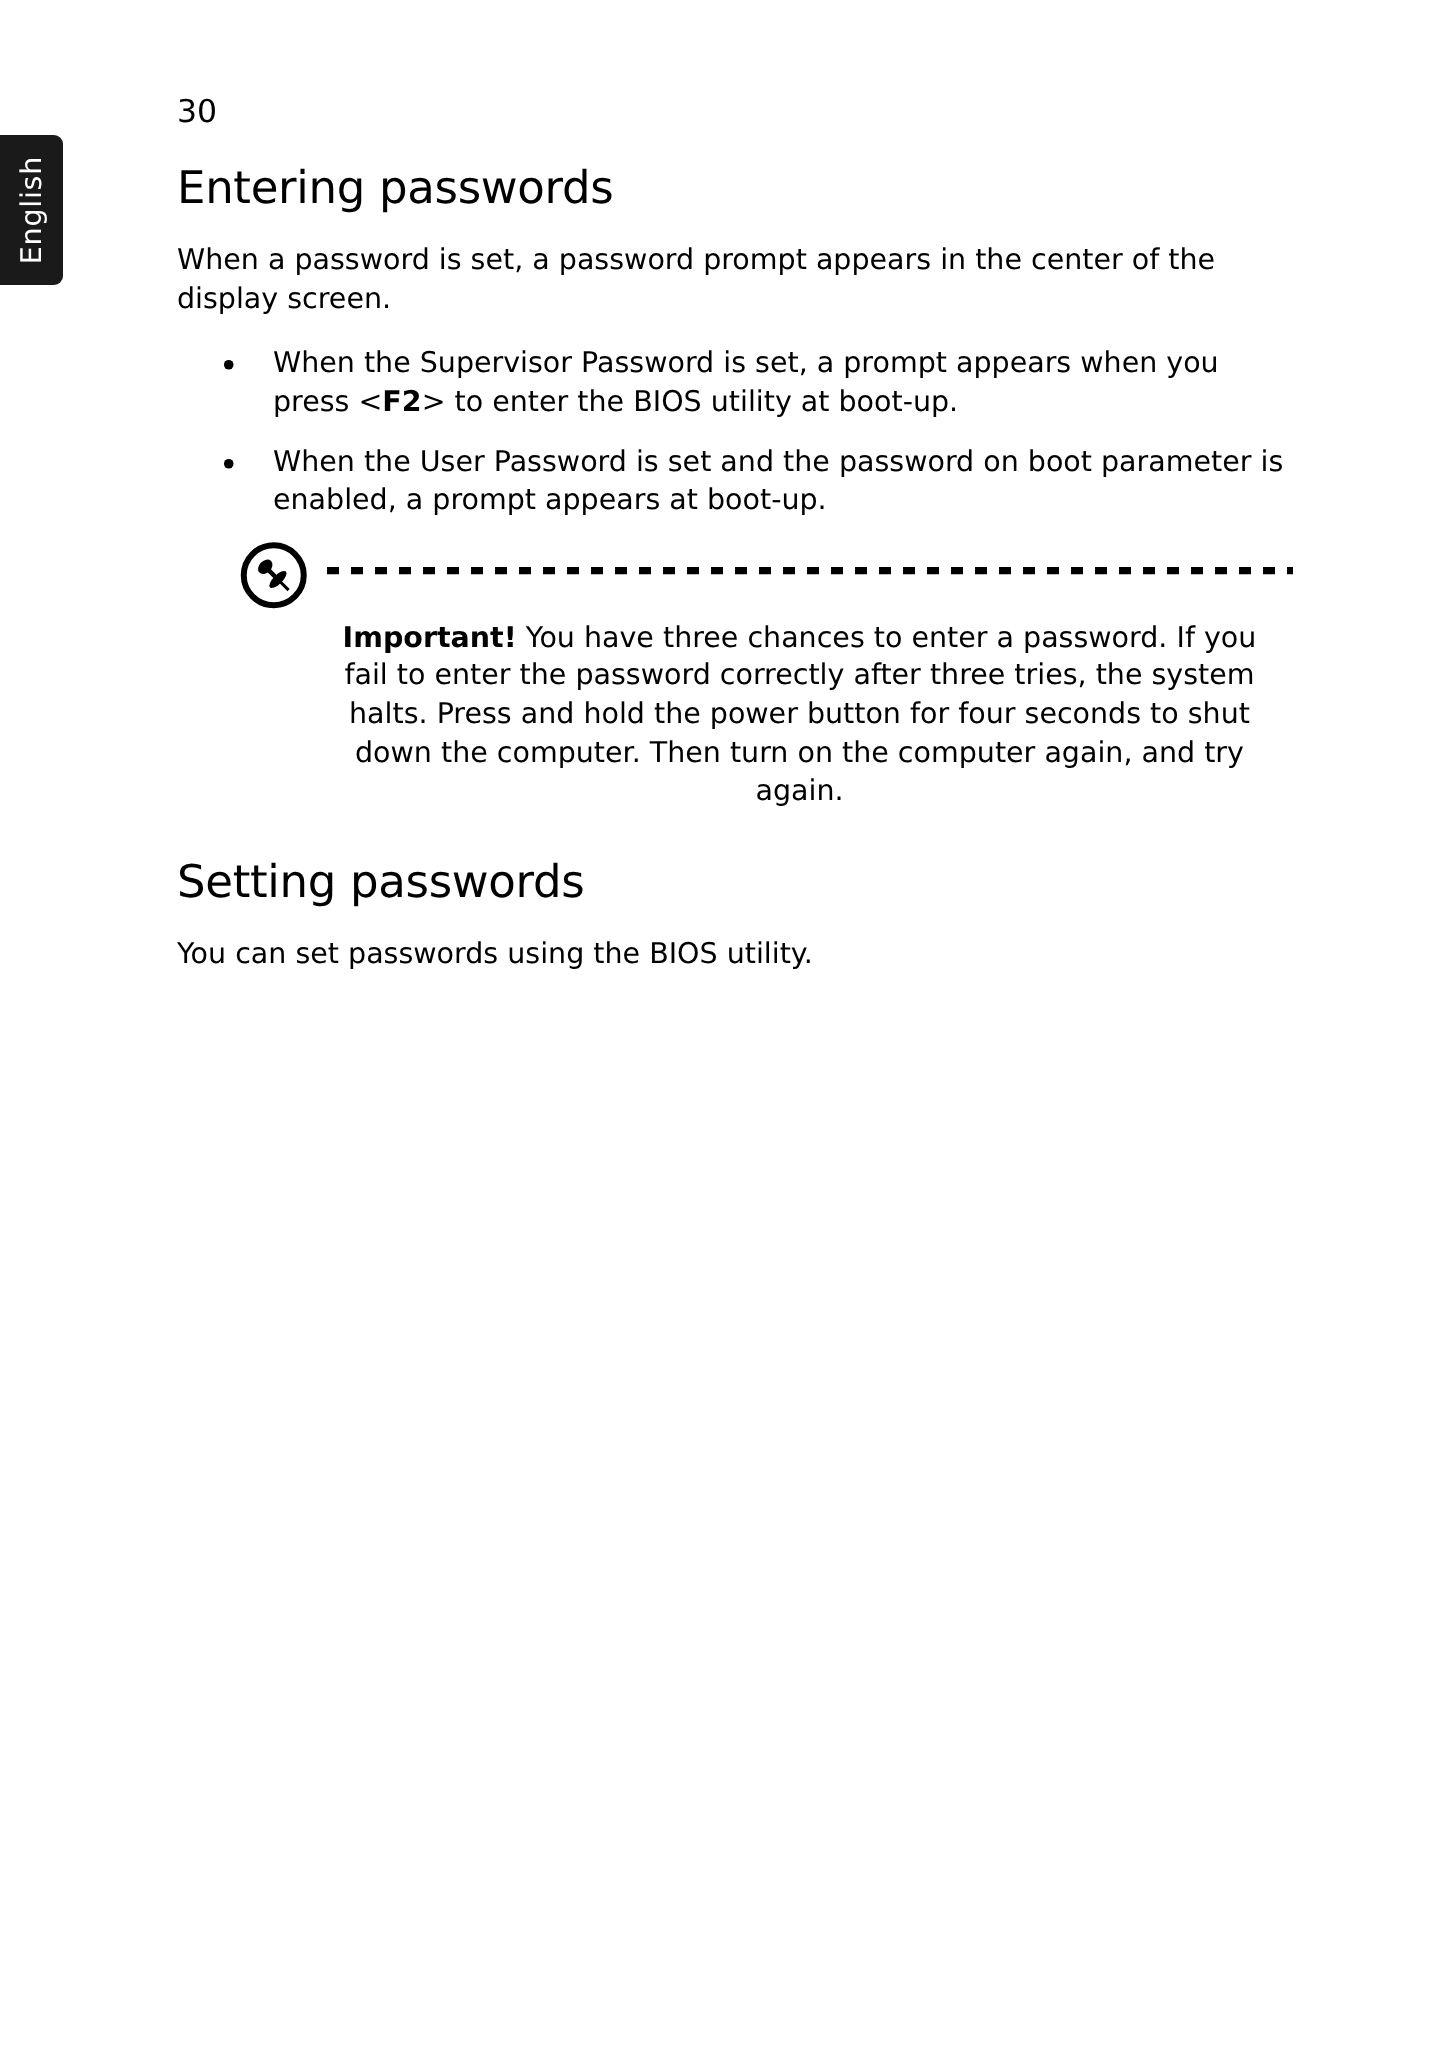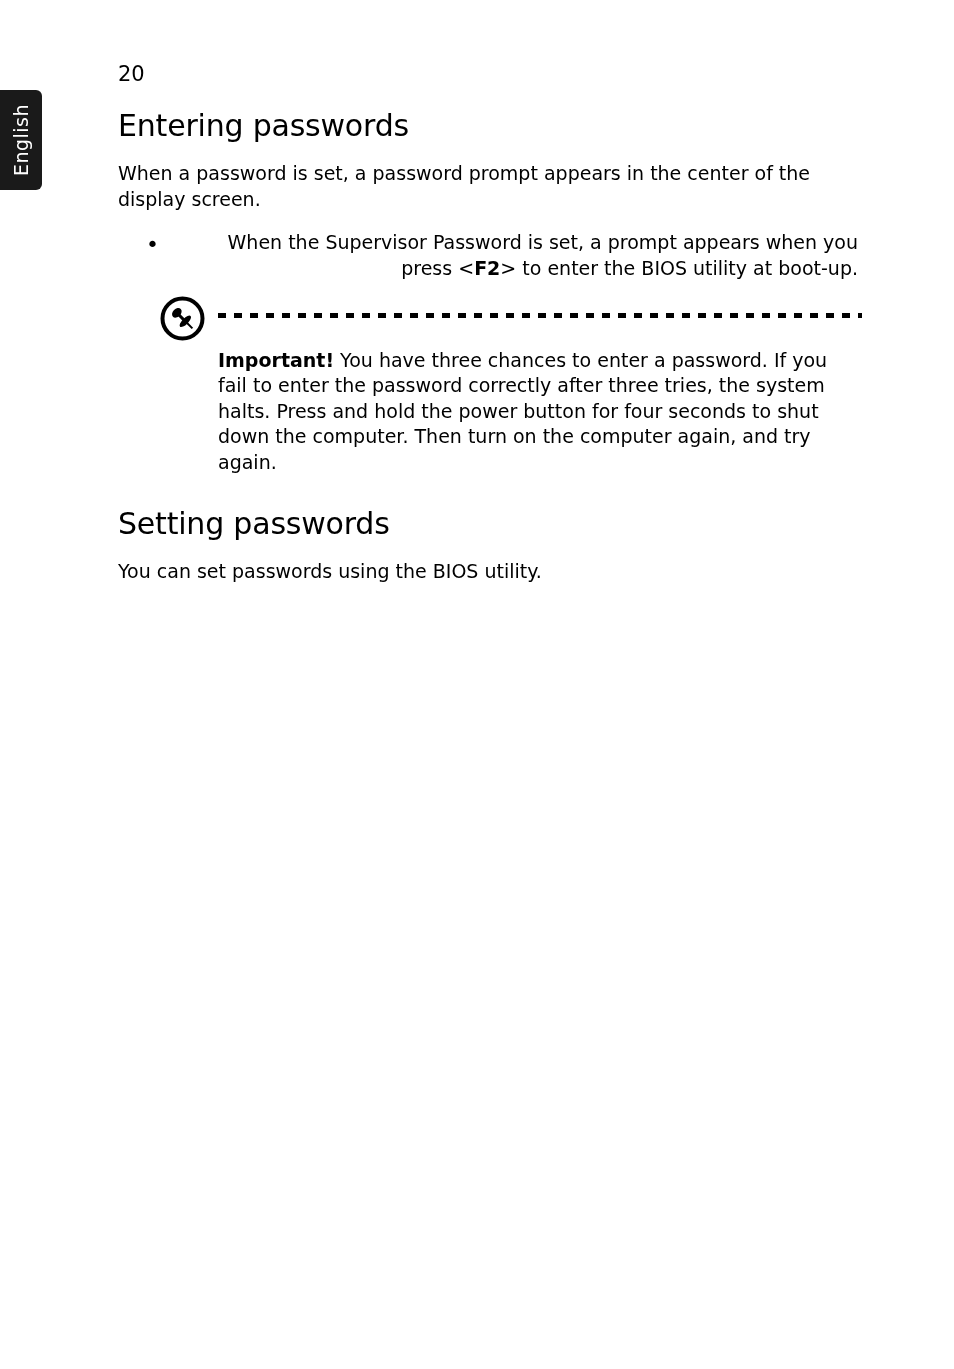--- a/index.html
+++ b/index.html
@@ -57,21 +57,20 @@
       margin-top: 30px;
     }
     .intro-para {
       font-size: 19px;
       line-height: 1.35;
       margin-bottom: 18px;
     }
     ul.bullet-list {
       list-style: none;
       padding-left: 0;
-      text-align: right;
     }
     ul.bullet-list li {
       position: relative;
       padding-left: 64px;
       font-size: 19px;
       line-height: 1.35;
       margin-bottom: 14px;
     }
     ul.bullet-list li::before {
       content: "•";
@@ -115,44 +114,48 @@
     .dash {
       width: 8px;
       height: 5px;
       background: #000;
       flex-shrink: 0;
     }
     .note-text {
       padding-top: 52px;
       font-size: 19px;
       line-height: 1.35;
+      text-align: center;
     }
     .setting-para {
       font-size: 19px;
       line-height: 1.35;
     }
   </style>
 </head>
 <body>
 
 <div class="side-tab">
   <span class="side-tab-text">English</span>
 </div>
 
-<div class="page-number">20</div>
+<div class="page-number">30</div>
 
 <div class="content">
 
   <h2 class="section-heading">Entering passwords</h2>
 
   <p class="intro-para">When a password is set, a password prompt appears in the center of the display screen.</p>
 
   <ul class="bullet-list">
     <li>
       <span>When the Supervisor Password is set, a prompt appears when you press &lt;</span><span class="bold">F2</span><span>&gt; to enter the BIOS utility at boot-up.</span>
+    </li>
+    <li>
+      <span>When the User Password is set and the password on boot parameter is enabled, a prompt appears at boot-up.</span>
     </li>
   </ul>
 
   <div class="note-block">
     <div class="note-icon">
       <svg viewBox="0 0 45 45">
         <circle cx="22.5" cy="22.5" r="20" fill="#fff" stroke="#000" stroke-width="4"></circle>
         <g transform="translate(22.5 22.5) rotate(-45)">
           <ellipse cx="0" cy="-8" rx="5.5" ry="4" fill="#000"></ellipse>
           <rect x="-1.5" y="-7" width="3" height="11" fill="#000"></rect>

